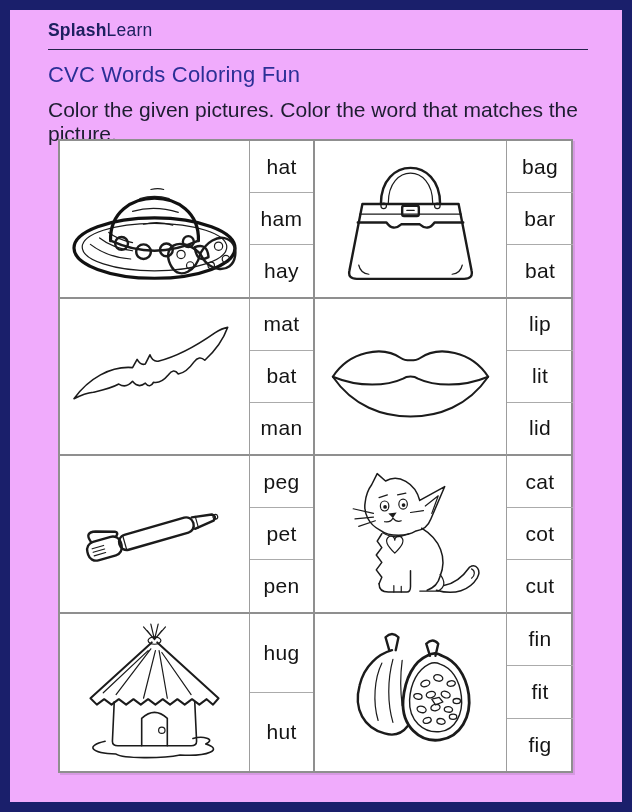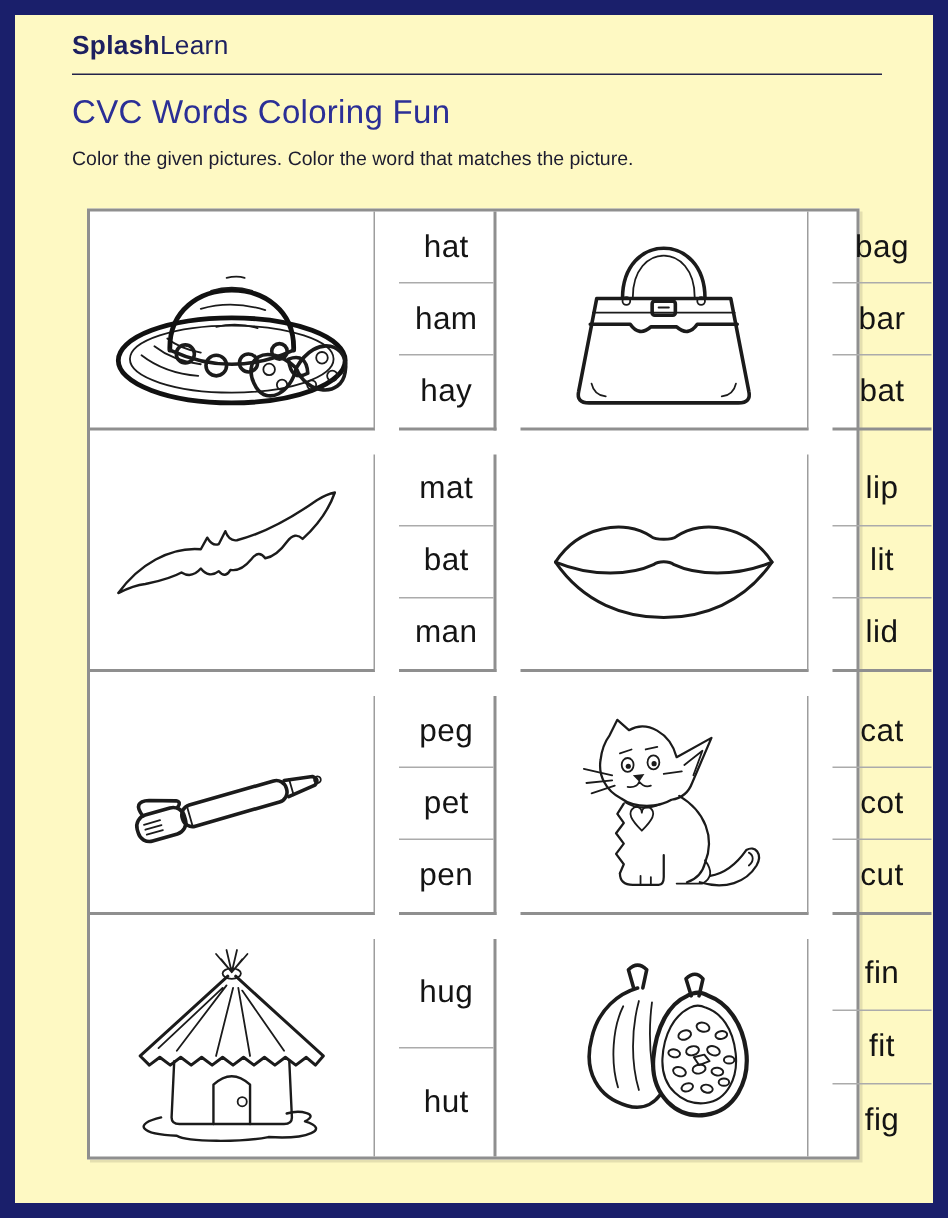--- a/index.html
+++ b/index.html
@@ -1,39 +1,38 @@
 <!DOCTYPE html>
 <html><head>
 <meta charset="utf-8">
 <style>
   html,body{margin:0;padding:0;background:#fff;}
   .page{
     position:relative;
     width:632px;height:812px;
     box-sizing:border-box;
     border:10px solid #1a1f6b;
-    background:#fef9c3;
+    background:#f0abfc;
     font-family:"Liberation Sans", sans-serif;
     overflow:hidden;
   }
   .logo{position:absolute;left:38px;top:10px;font-size:17.5px;color:#1d2060;letter-spacing:.2px;}
   .logo b{font-weight:700;}
   .logo span.lt{font-weight:400;}
   .header-rule{position:absolute;left:38px;top:39px;width:540px;height:0;border-top:1.4px solid #23234a;}
   .title{position:absolute;left:38px;top:52px;font-size:22px;font-weight:400;color:#2b2f96;letter-spacing:.2px;}
-  .instruction{position:absolute;left:38px;top:88px;font-size:13px;color:#1d1d30;}
+  .instruction{position:absolute;left:38px;top:88px;font-size:21px;color:#1d1d30;}
   .sheet{
     position:absolute;left:48px;top:129px;width:515px;height:634px;
     box-sizing:border-box;border:2px solid #8f8f8f;
     display:grid;
     grid-template-columns:190px 65px 192px 66px;
     grid-template-rows:repeat(4,1fr);
     background:#fff;
     box-shadow:2px 2px 0 rgba(0,0,0,.10);
-    gap:16px;
   }
   .cell{box-sizing:border-box;min-width:0;min-height:0;}
   .pic-cell{display:flex;align-items:center;justify-content:center;border-right:1px solid #9d9d9d;padding:3px;}
   .words-cell{display:flex;flex-direction:column;}
   .mid-divider{border-right:2px solid #8f8f8f;}
   .row-border{border-bottom:2px solid #8f8f8f;}
   .word{
     flex:1;display:flex;align-items:center;justify-content:center;
     font-size:21px;color:#141414;letter-spacing:.3px;
   }

